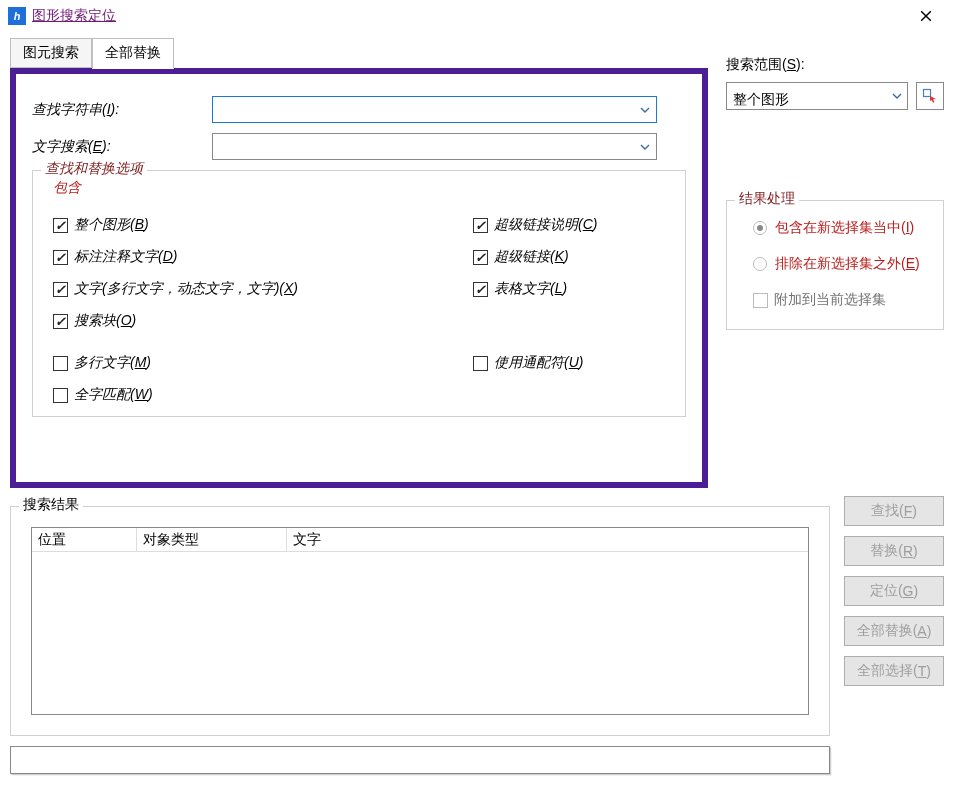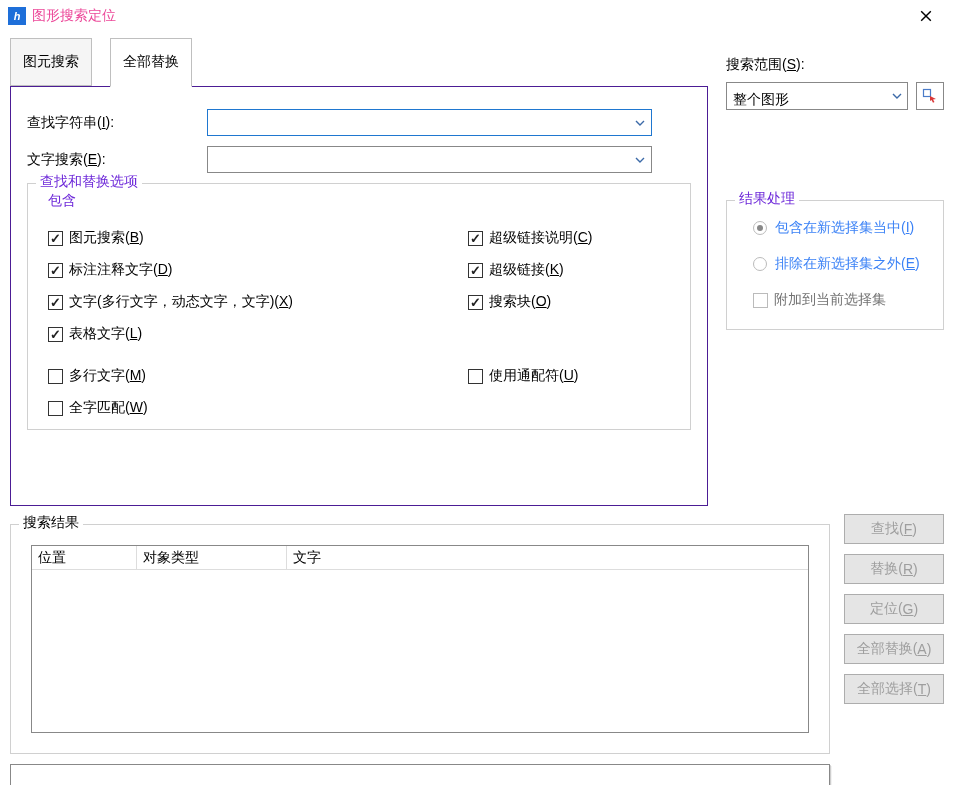--- a/index.html
+++ b/index.html
@@ -1,52 +1,52 @@
 <!DOCTYPE html>
 <html><head>
 <meta charset="utf-8">
 <style>
 * { box-sizing: border-box; font-family: "Microsoft YaHei", "SimSun", sans-serif; font-size: 14px; }
 body { margin: 0; background: #f0f0f0; width: 954px; height: 785px; overflow: hidden; }
 .window { background: #ffffff; width: 954px; height: 785px; display: flex; flex-direction: column; }
 .titlebar { display: flex; align-items: center; padding: 4px 8px; height: 32px; }
 .app-icon { width: 18px; height: 18px; background: #1e6fd9; margin-right: 6px; display: flex; align-items: center; justify-content: center; color: white; font-size: 11px; font-style: italic; font-weight: bold; }
-.title-text { flex: 1; color: #ec4899; }
+.title-text { flex: 1; color: #701a75; text-decoration: underline; }
 .close-btn { width: 40px; height: 28px; display: flex; align-items: center; justify-content: center; cursor: pointer; font-size: 16px; }
 .content { flex: 1; padding: 6px 10px 10px 10px; display: flex; flex-direction: column; }
 .top-row { display: flex; gap: 18px; }
 .tabs-area { flex: 1; position: relative; }
 .tab-strip { display: flex; position: relative; z-index: 2; }
-.tab { padding: 14px 12px; border: 1px solid #bfbfbf; border-bottom: none; background: #f5f5f5; cursor: pointer; margin-right: 18px; position: relative; }
+.tab { padding: 5px 12px; border: 1px solid #bfbfbf; border-bottom: none; background: #f5f5f5; cursor: pointer; margin-right: 0; position: relative; }
 .tab.active { background: #ffffff; border-bottom: 1px solid #ffffff; margin-bottom: -1px; z-index: 3; }
 .tab:not(.active) { border-bottom: 1px solid #bfbfbf; }
-.tab-panel { border: 1px solid #4c1d95; background: #ffffff; padding: 22px 16px 24px 16px; min-height: 420px; }
+.tab-panel { border: 6px solid #4c1d95; background: #ffffff; padding: 22px 16px 24px 16px; min-height: 420px; font-style: italic; }
 .form-row { display: flex; align-items: center; margin-bottom: 10px; }
 .form-label { width: 180px; color: #000; }
 .combo { flex: 1; max-width: 445px; height: 27px; border: 1px solid #1f77d0; background: #fff; position: relative; cursor: text; padding: 2px 28px 2px 4px; }
 .combo.plain { border: 1px solid #888; }
 .combo .arrow { position: absolute; right: 4px; top: 50%; transform: translateY(-50%); width: 14px; height: 14px; display: flex; align-items: center; justify-content: center; color: #3c6aa8; pointer-events: none; }
 .fieldset { border: 1px solid #d0d0d0; margin-top: 8px; padding: 8px 12px 12px 12px; position: relative; }
-.fieldset .legend { position: absolute; top: -11px; left: 8px; background: #fff; padding: 0 4px; color: #6d28d9; }
-.sub-legend { color: #6d28d9; margin-bottom: 19px; margin-left: 8px; }
+.fieldset .legend { position: absolute; top: -11px; left: 8px; background: #fff; padding: 0 4px; color: #7f1d1d; }
+.sub-legend { color: #b91c1c; margin-bottom: 19px; margin-left: 8px; }
 .check-grid { display: grid; grid-template-columns: 420px 1fr; row-gap: 14px; margin-left: 8px; margin-top: 8px; }
 .check-row2 { display: grid; grid-template-columns: 420px 1fr; row-gap: 14px; margin-left: 8px; margin-top: 24px; }
 .chk { display: flex; align-items: center; gap: 6px; cursor: pointer; }
 .chk-box { width: 15px; height: 15px; border: 1px solid #333; background: #fff; display: flex; align-items: center; justify-content: center; flex-shrink: 0; }
 .chk-box.checked::after { content: "✓"; font-size: 13px; color: #222; line-height: 1; font-weight: bold; }
 .chk-label .ul { text-decoration: underline; }
 .side-col { width: 218px; padding-top: 18px; }
 .side-label { margin-bottom: 8px; }
 .side-row { display: flex; gap: 8px; align-items: center; }
 .select { flex: 1; height: 28px; border: 1px solid #888; background: #fff; display: flex; align-items: flex-end; padding: 0 24px 0 6px; position: relative; cursor: pointer; }
 .select .arrow { position: absolute; right: 4px; top: 50%; transform: translateY(-50%); }
 .icon-btn { width: 28px; height: 28px; border: 1px solid #888; background: #fff; display: flex; align-items: center; justify-content: center; cursor: pointer; }
 .icon-btn svg { width: 16px; height: 16px; }
 .radio { display: flex; align-items: center; gap: 8px; cursor: pointer; margin-bottom: 18px; }
-.radio.disabled { color: #3b82f6; cursor: default; }
+.radio.disabled { color: #b91c1c; cursor: default; }
 .radio-dot { width: 14px; height: 14px; border: 1px solid #888; border-radius: 50%; position: relative; flex-shrink: 0; }
 .radio.disabled .radio-dot { border-color: #bbb; }
 .radio-dot.sel::after { content: ""; position: absolute; inset: 3px; border-radius: 50%; background: #888; }
 .chk.disabled { color: #737373; cursor: default; }
 .chk.disabled .chk-box { border-color: #bbb; }
 .results-fs { border: 1px solid #d0d0d0; margin-top: 10px; padding: 20px; position: relative; }
 .results-fs .legend { position: absolute; top: -11px; left: 8px; background: #fff; padding: 0 4px; }
 .bottom-row { display: flex; gap: 14px; margin-top: 8px; }
 .results-col { flex: 1; }
 .table { border: 1px solid #888; height: 188px; background: #fff; }
@@ -107,45 +107,45 @@
                 </span>
             </div>
           </div>
 
           <div class="fieldset">
             <div class="legend">查找和替换选项</div>
             <div class="sub-legend">包含</div>
             <div class="check-grid">
               <div class="chk">
                   <span class="chk-box checked"></span>
-                  <span class="chk-label"><span>图元搜索(</span><span class="ul">B</span><span>)</span></span>
+                  <span class="chk-label"><span>整个图形(</span><span class="ul">B</span><span>)</span></span>
                 </div>
               <div class="chk">
                   <span class="chk-box checked"></span>
                   <span class="chk-label"><span>超级链接说明(</span><span class="ul">C</span><span>)</span></span>
                 </div>
               <div class="chk">
                   <span class="chk-box checked"></span>
                   <span class="chk-label"><span>标注注释文字(</span><span class="ul">D</span><span>)</span></span>
                 </div>
               <div class="chk">
                   <span class="chk-box checked"></span>
                   <span class="chk-label"><span>超级链接(</span><span class="ul">K</span><span>)</span></span>
                 </div>
               <div class="chk">
                   <span class="chk-box checked"></span>
                   <span class="chk-label"><span>文字(多行文字，动态文字，文字)(</span><span class="ul">X</span><span>)</span></span>
                 </div>
               <div class="chk">
                   <span class="chk-box checked"></span>
+                  <span class="chk-label"><span>表格文字(</span><span class="ul">L</span><span>)</span></span>
+                </div>
+              <div class="chk">
+                  <span class="chk-box checked"></span>
                   <span class="chk-label"><span>搜索块(</span><span class="ul">O</span><span>)</span></span>
-                </div>
-              <div class="chk">
-                  <span class="chk-box checked"></span>
-                  <span class="chk-label"><span>表格文字(</span><span class="ul">L</span><span>)</span></span>
                 </div>
               <div></div>
             </div>
             <div class="check-row2">
               <div class="chk">
                   <span class="chk-box"></span>
                   <span class="chk-label"><span>多行文字(</span><span class="ul">M</span><span>)</span></span>
                 </div>
               <div class="chk">
                   <span class="chk-box"></span>

